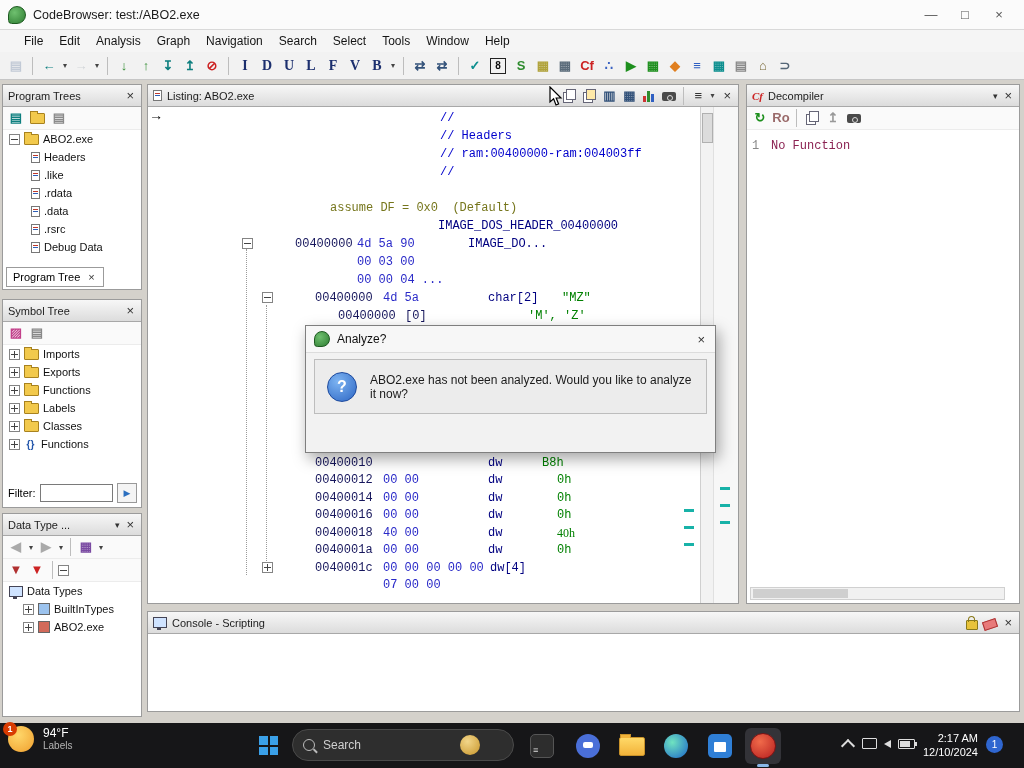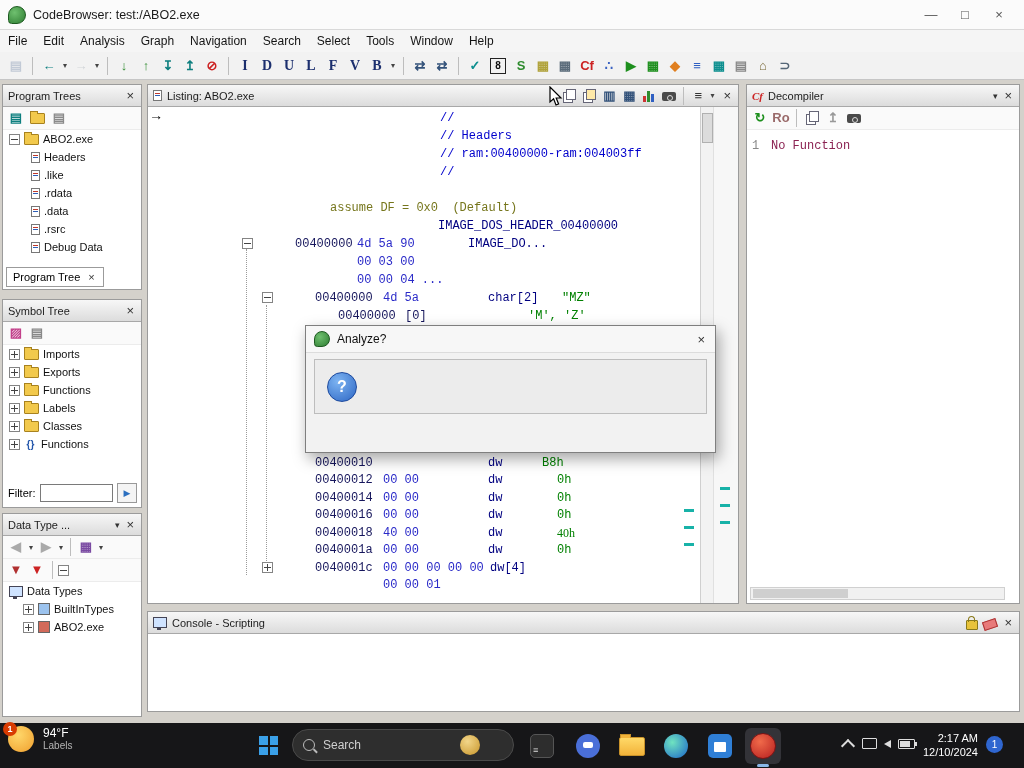--- a/index.html
+++ b/index.html
@@ -10,21 +10,21 @@
   .titlebar{position:absolute;left:0;top:0;width:1024px;height:30px;background:#fbfbfb;
             border-bottom:1px solid #d9d9d9;display:flex;align-items:center;padding:0 8px;box-sizing:border-box;gap:7px;}
   .appicon{width:16px;height:16px;border-radius:50% 50% 50% 20%;background:radial-gradient(circle at 35% 35%,#6fc06f,#2e7d32);
            border:1px solid #1d5a20;}
   .titlebar .title{font-size:12.5px;color:#1a1a1a;}
   .wincontrols{margin-left:auto;display:flex;}
   .wc{width:34px;height:28px;display:flex;align-items:center;justify-content:center;color:#555;font-size:13px;}
 
   
   .menubar{position:absolute;left:0;top:30px;width:1024px;height:22px;background:#f5f5f5;display:flex;
-           align-items:center;padding:0 0;box-sizing:border-box;}
+           align-items:center;padding:0 16px;box-sizing:border-box;}
   .mi{padding:0 8px;font-size:12px;color:#141414;}
 
   
   .toolbar{position:absolute;left:0;top:52px;width:1024px;height:28px;background:#f2f2f2;
            border-bottom:1px solid #c6c6c6;display:flex;align-items:center;padding:0 6px;box-sizing:border-box;gap:2px;}
   .tbtn{width:20px;height:20px;line-height:20px;text-align:center;font-size:13px;font-weight:bold;cursor:default;}
   .tbtn.dis{opacity:.45;}
   .tbtn.serif{font-family:"Liberation Serif",serif;font-size:14px;}
   .tbtn.box{width:14px;height:14px;line-height:14px;border:1px solid #222;font-size:10px;margin:0 3px;}
   .tdd{font-size:8px;color:#444;width:8px;text-align:center;}
@@ -455,21 +455,21 @@
         <span class="run by" style="left: 235px; top: 419px;">40 00</span>
         <span class="run mn" style="left: 340px; top: 419px;">dw</span>
         <span class="run vl" style="left: 409px; top: 419px; font-family: Liberation Serif, serif;">40h</span>
         <span class="run ad" style="left: 167px; top: 436px;">0040001a</span>
         <span class="run by" style="left: 235px; top: 436px;">00 00</span>
         <span class="run mn" style="left: 340px; top: 436px;">dw</span>
         <span class="run vl" style="left: 409px; top: 436px;">0h</span>
         <span class="run ad" style="left: 167px; top: 454px;">0040001c</span>
         <span class="run by" style="left: 235px; top: 454px;">00 00 00 00 00</span>
         <span class="run mn" style="left: 342px; top: 454px;">dw[4]</span>
-        <span class="run by" style="left: 235px; top: 471px;">00 00 01</span>
+        <span class="run by" style="left: 235px; top: 471px;">07 00 00</span>
         <span class="exp " style="position: absolute; left: 94px; top: 131px;"></span>
         <span class="exp " style="position: absolute; left: 114px; top: 185px;"></span>
         <span class="exp plus" style="position: absolute; left: 114px; top: 455px;"></span>
       </div>
     <div class="listing-scrollbar">
       <div class="lthumb"></div>
     </div>
     <div class="listing-margin">
       <span class="tmark" style="left:6px;top:380px;position:absolute"></span>
       <span class="tmark" style="left:6px;top:397px;position:absolute"></span>
@@ -516,20 +516,21 @@
 
   <div class="dialog">
     <div class="dlg-title">
       <span class="appicon" style="width:14px;height:14px"></span>
       <span>Analyze?</span>
       <span class="sp" style="flex:1"></span>
       <span class="px">×</span>
     </div>
     <div class="dlg-msgbox">
       <span class="qicon">?</span>
+      <span class="dlg-msg">ABO2.exe has not been analyzed. Would you like to analyze it now?</span>
     </div>
   </div>
 
   <div class="taskbar">
     <div class="weather">
       <span class="sun">
         <span class="wbadge">1</span>
       </span>
       <span>
         <div class="wtemp">94°F</div>

